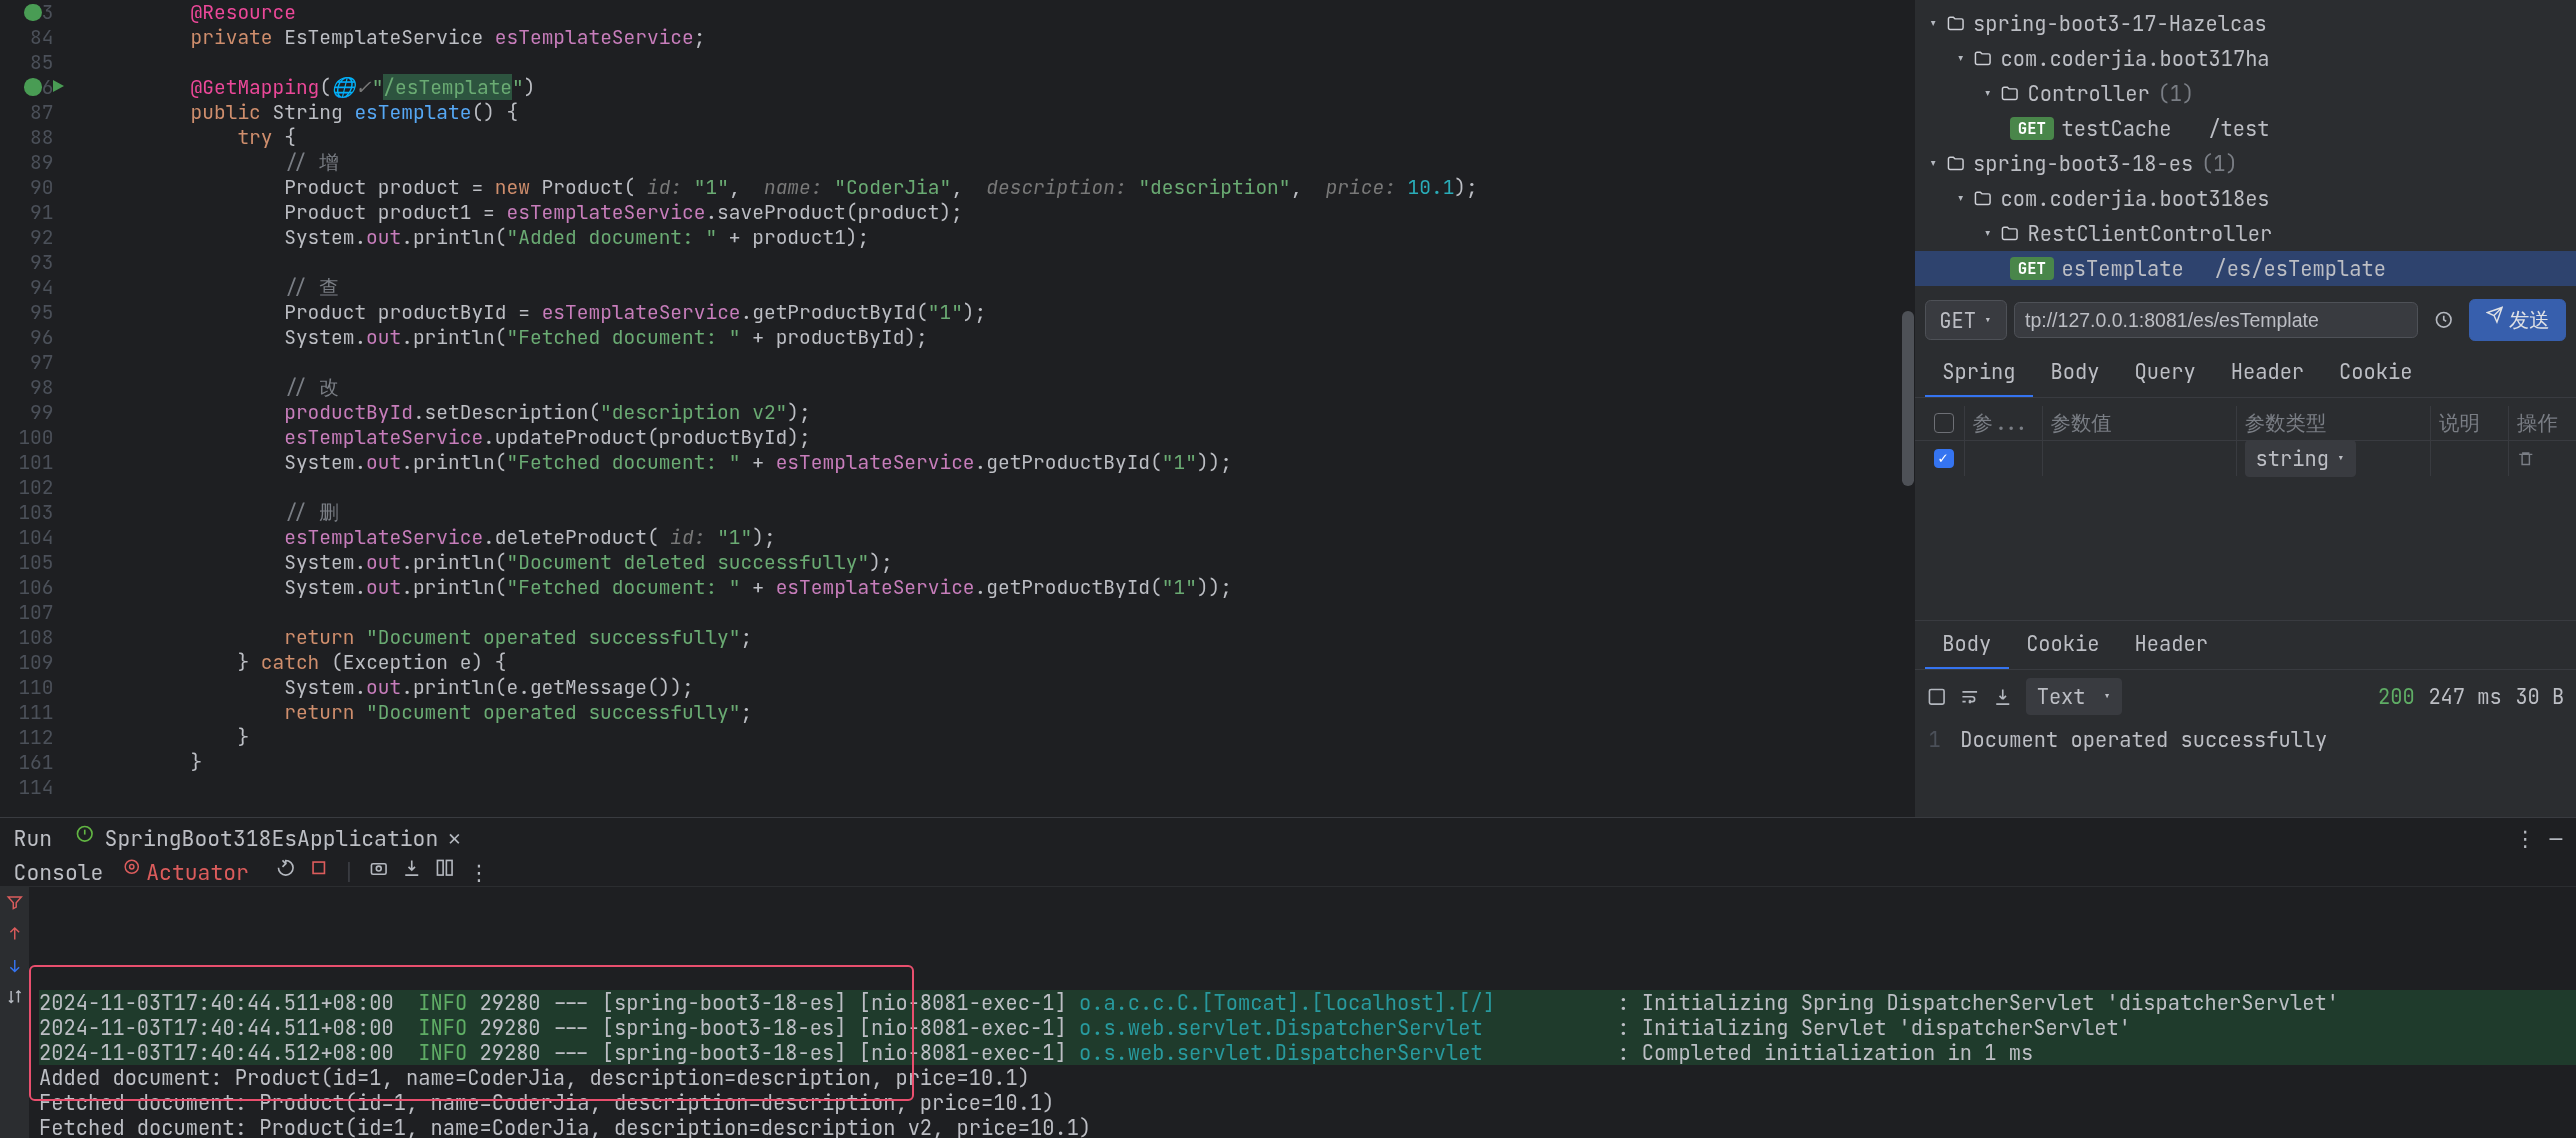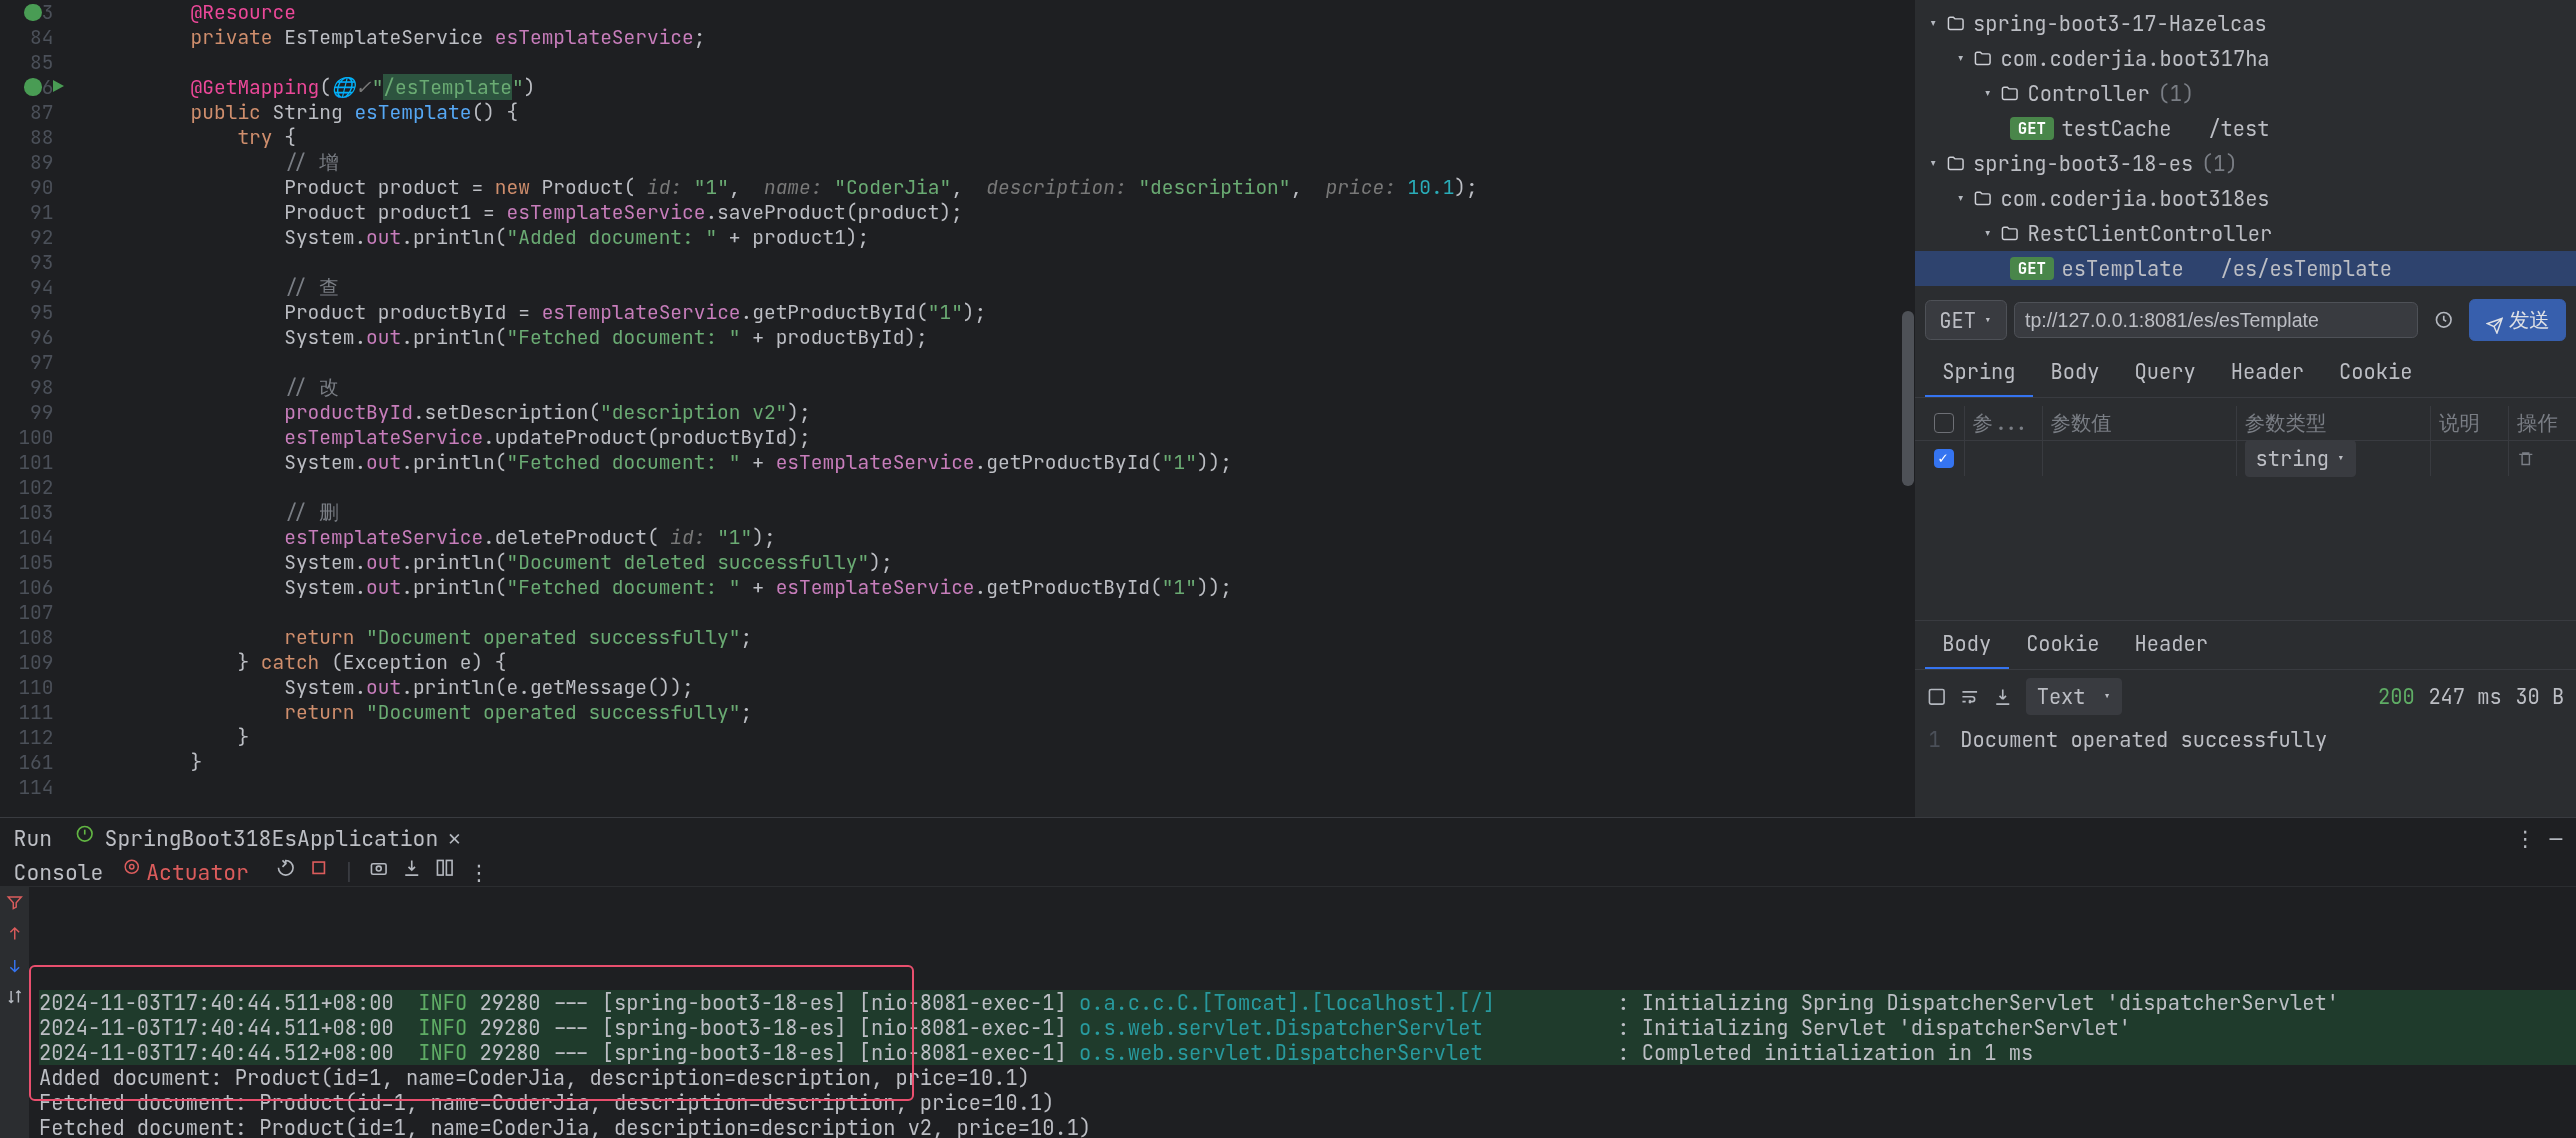--- a/index.html
+++ b/index.html
@@ -29,21 +29,21 @@
 .tree-item{display:flex;align-items:center;height:35px;padding-left:9.7px;cursor:pointer;gap:7.8px}
 .tree-item.selected{background:#2e436e}
 .chev{color:#b4b8bf;font-size:15.6px}
 .folder-icon{color:#ced0d6;font-size:19.5px}
 .folder-icon svg{width:19.5px;height:19.5px;vertical-align:middle}
 .tree-badge{background:#49864a;color:#fff;font-size:15.6px;padding:1px 7.8px;border-radius:3.9px;font-weight:600}
 .tree-dim{color:#7a7e85}
 .req-bar{display:flex;gap:7.8px;padding:7.8px 9.7px;align-items:center}
 .method{background:#393b40;border:1px solid #4e5157;border-radius:5.8px;padding:5.8px 13.6px;display:flex;align-items:center;gap:7.8px;color:#bcbec4}
 .url-input{flex:1;background:#393b40;border:1px solid #4e5157;border-radius:5.8px;padding:5.8px 9.7px;color:#bcbec4;font-size:19.5px}
-.send-btn{background:#375fad;border:1px solid #375fad;border-radius:5.8px;padding:5.8px 15.6px;color:#dfe1e5;display:flex;align-items:flex-end;gap:5.8px}
+.send-btn{background:#375fad;border:1px solid #375fad;border-radius:5.8px;padding:5.8px 15.6px;color:#dfe1e5;display:flex;align-items:flex-start;gap:5.8px}
 .icon-btn{width:35px;height:35px;display:flex;align-items:center;justify-content:center;border-radius:5.8px;color:#b4b8bf}
 .tabs{display:flex;gap:0;padding:0 9.7px;border-bottom:1px solid #393b40}
 .tab{padding:9.7px 17.5px;color:#bcbec4;cursor:pointer;border-bottom:2.9px solid transparent}
 .tab.active{border-bottom-color:#3574f0}
 .params-table{padding:7.8px 0px}
 .params-row{display:flex;align-items:center;height:35px;padding:0 9.7px;gap:0}
 .params-row.header{color:#7a7e85;border-bottom:1px solid #393b40}
 .chk{width:39px;display:flex;justify-content:center}
 .pcol{flex:1;padding:0 7.8px;border-left:1px solid #393b40;height:100%;display:flex;align-items:center}
 .pcol.small{flex:0 0 78px}
@@ -187,21 +187,21 @@
             <span class="folder-icon">
               <svg viewBox="0 0 24 24" fill="none" stroke="#ced0d6" stroke-width="1.8">
                 <path d="M3 6a2 2 0 012-2h4l2 2h8a2 2 0 012 2v9a2 2 0 01-2 2H5a2 2 0 01-2-2V6z"></path>
               </svg>
             </span>
             <span>RestClientController</span>
           </div>
           <div class="tree-item selected" style="padding-left: 95px;">
             <span class="tree-badge">GET</span>
             <span>esTemplate</span>
-            <span style="margin-left:29px;color:#bcbec4">/es/esTemplate</span>
+            <span style="margin-left:23px;color:#bcbec4">/es/esTemplate</span>
           </div>
         </div>
 
       <div class="req-bar">
         <div class="method">
           <span>GET</span>
             <span style="font-size:13.6px">▾</span>
         </div>
         <input class="url-input" value="tp://127.0.0.1:8081/es/esTemplate" style="">
         <div class="icon-btn">

